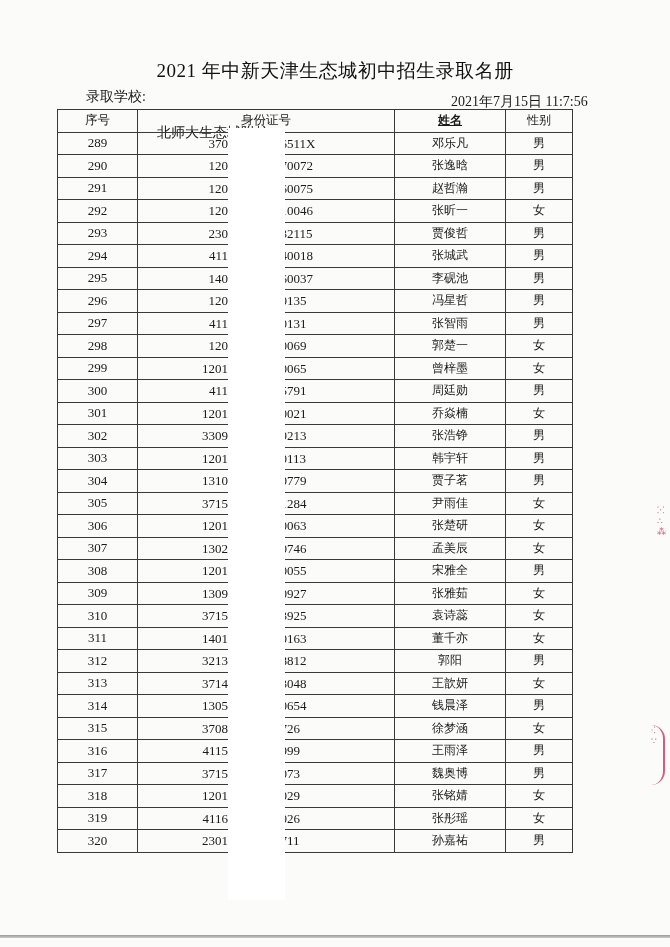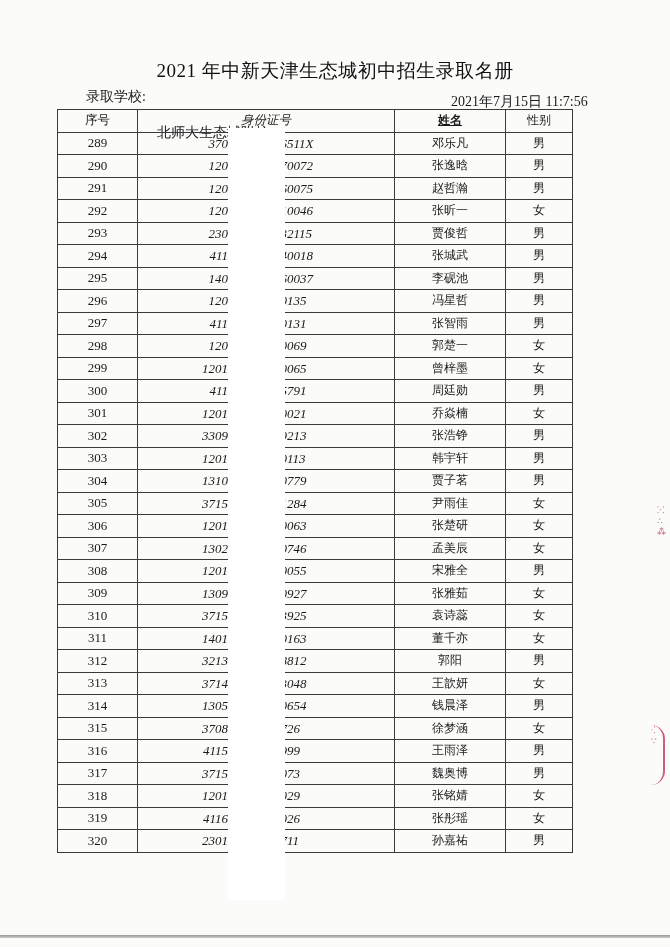--- a/index.html
+++ b/index.html
@@ -22,21 +22,21 @@
     position: absolute; left: 57px; top: 109px;
     border-collapse: collapse; width: 514px;
     table-layout: fixed;
   }
   table.roster td, table.roster th {
     border: 1.3px solid #3a3a3a;
     height: 21.5px; padding: 0; font-weight: normal; font-size: 13px;
   }
   th { font-family: "DejaVu Sans", sans-serif; font-size: 12.5px !important; font-weight: bold !important; }
   .c-seq { width: 79px; text-align: center; }
-  .c-id { width: 256px; position: relative; font-style: italic; }
+  .c-id { width: 256px; position: relative; }
   .c-name { width: 110px; text-align: center; font-family: "DejaVu Sans", sans-serif; font-size: 12px !important; }
   .c-gender { width: 66px; text-align: center; font-family: "DejaVu Sans", sans-serif; font-size: 12px !important; }
   th.c-id { text-align: center; font-weight: normal !important; }
   th.c-name { font-weight: bold !important; text-decoration: underline; }
   th.c-gender, th.c-seq { font-weight: normal !important; }
   .id-prefix { position: absolute; right: 166px; top: 3px; }
   .id-suffix { position: absolute; left: 136px; top: 3px; }
   .redact {
     position: absolute; left: 228px; top: 128px; width: 57px; height: 772px;
     background: #ffffff;

